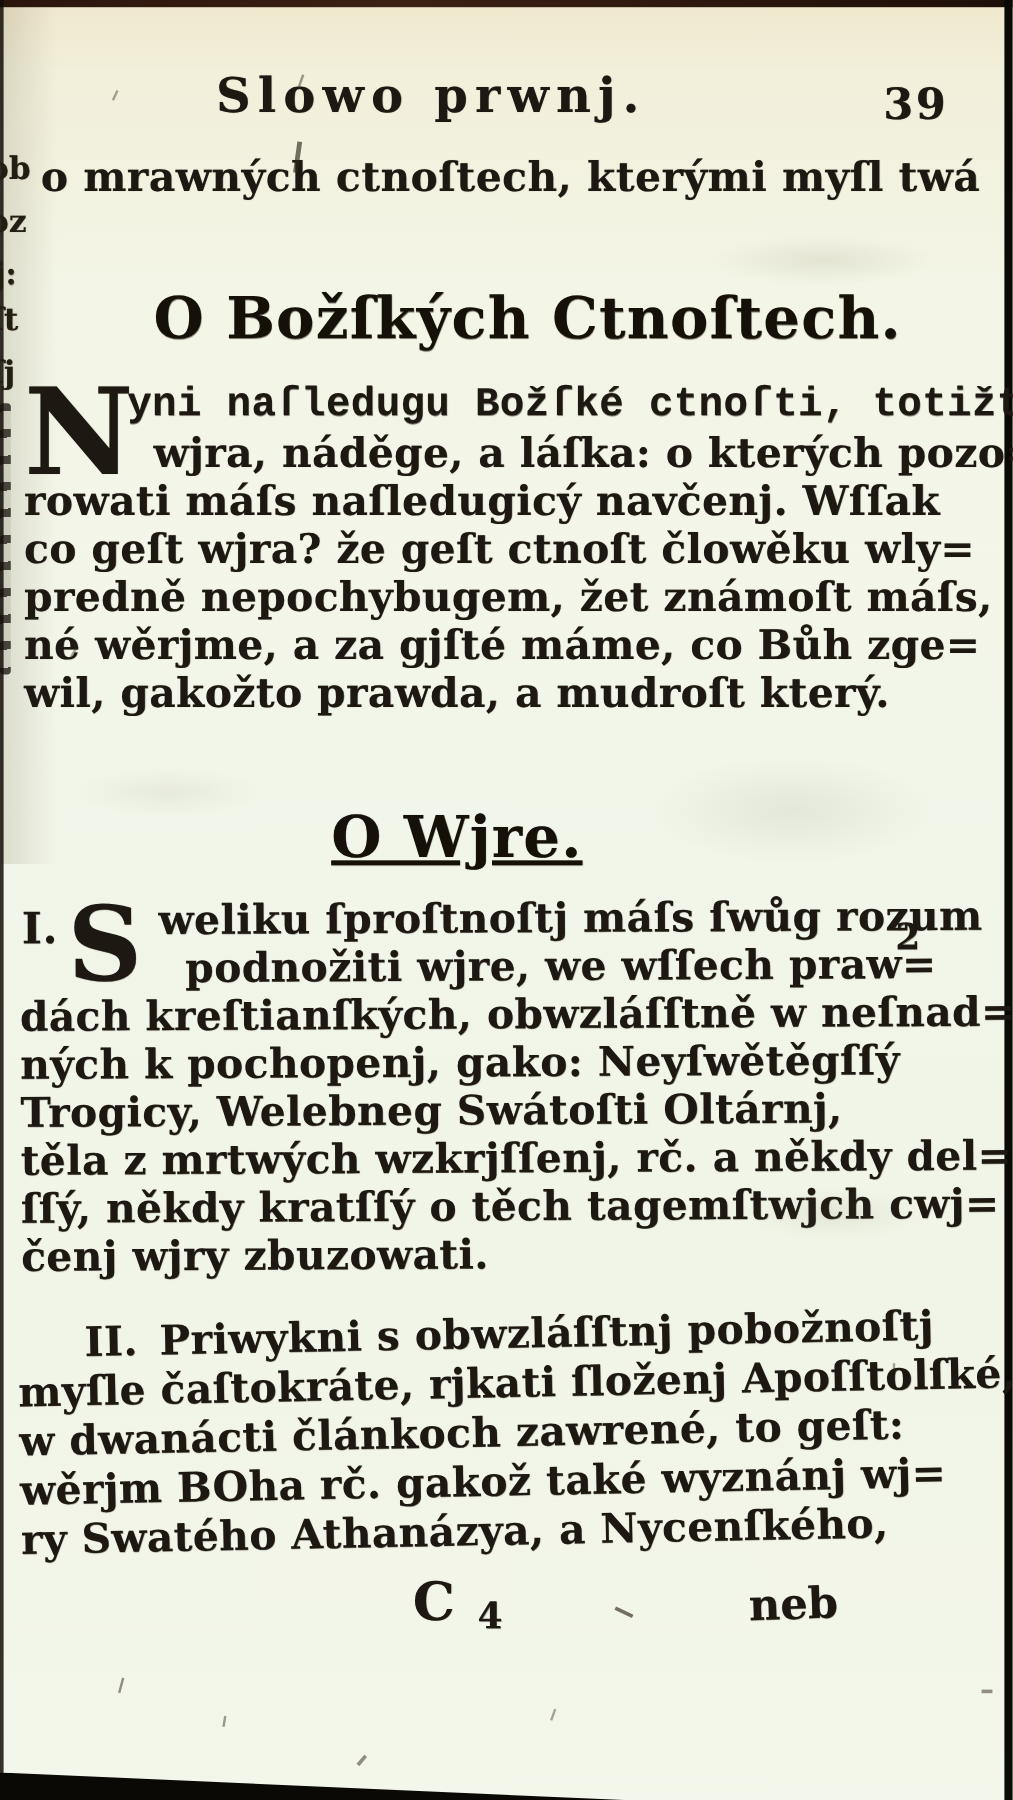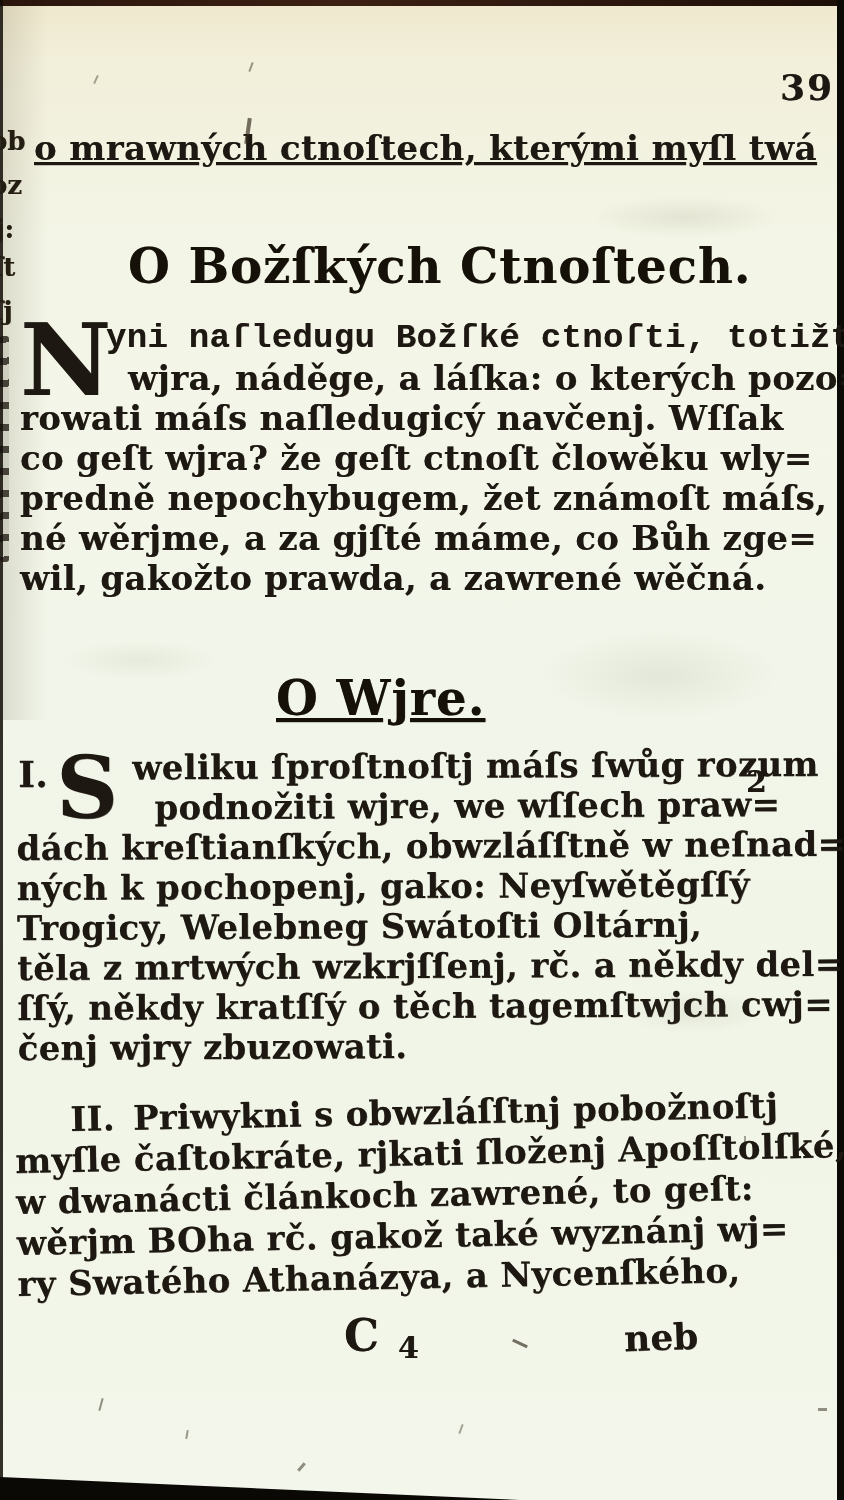--- a/index.html
+++ b/index.html
@@ -13,24 +13,24 @@
   .txt{text-shadow:0.3px 0.4px 0.6px rgba(25,18,8,0.55);white-space:nowrap;}
   
   .edge-top{left:0;top:0;width:844px;height:6px;background:linear-gradient(90deg,#2a150c,#3c2013 40%,#1d0f08);}
   .edge-right{right:0;top:0;width:7px;height:1500px;background:#0c0a07;}
   .edge-left{left:0;top:0;width:3px;height:1480px;background:rgba(18,13,8,0.85);}
   .corner-wedge{left:0;top:1472px;width:520px;height:28px;background:#0b0906;clip-path:polygon(0 18%,100% 100%,0 100%);}
   .shade-left{left:0;top:0;width:60px;height:720px;background:linear-gradient(90deg,rgba(120,110,85,0.20),rgba(120,110,85,0) 80%);}
   .rag{left:0;top:336px;width:9px;height:226px;background:repeating-linear-gradient(175deg,rgba(20,14,8,0.75) 0 7px,rgba(20,14,8,0.08) 7px 22px);border-radius:3px;}
   
   .running-title{left:180px;top:56px;font-size:40px;letter-spacing:6px;}
-  .page-number{left:736px;top:66px;font-size:36px;letter-spacing:2px;margin-left:44px;}
+  .page-number{left:736px;top:66px;font-size:36px;letter-spacing:2px;}
   
   .intro{left:34px;top:126px;width:806px;height:96px;font-size:34px;line-height:44px;letter-spacing:0.4px;}
-  .intro .ln{position:static;display:block;text-decoration:underline;}
+  .intro .ln{position:static;display:block;}
   
   .heading1{left:128px;top:238px;font-size:48px;letter-spacing:1px;color:#151109;}
   .heading2{left:276px;top:670px;font-size:48px;letter-spacing:1px;color:#151109;text-decoration:underline;}
   
   .para{width:818px;font-size:34px;line-height:40px;letter-spacing:0.3px;}
   .para .ln{position:static;display:block;}
   .para2{left:20px;top:318px;height:330px;}
   .para2 .l0{padding-left:86px;font-family:Liberation Mono, monospace;}
   .para2 .l1{padding-left:108px;}
   .dropcap{line-height:0.92;}
@@ -86,37 +86,38 @@
   <div class="edge-left"></div>
   <div class="corner-wedge"></div>
   <div class="rag"></div>
 
   <span class="frag txt f0">ob</span>
   <span class="frag txt f1">oz</span>
   <span class="frag txt f2">j:</span>
   <span class="frag txt f3">ſt</span>
   <span class="frag txt f4">ſj</span>
 
+  <div class="running-title txt">Slowo prwnj.</div>
   <div class="page-number txt">39</div>
 
   <div class="intro">
     <div class="ln txt">o mrawných ctnoſtech, kterými myſl twá</div>
   </div>
 
   <div class="heading1 txt">O Božſkých Ctnoſtech.</div>
 
   <div class="para para2">
     <span class="dropcap dropcap-n txt">N</span>
     <div class="ln txt l0">yni naſledugu Božſké ctnoſti, totižto</div>
     <div class="ln txt l1">wjra, náděge, a láſka: o kterých pozo=</div>
     <div class="ln txt">rowati máſs naſledugicý navčenj. Wſſak</div>
     <div class="ln txt">co geſt wjra? že geſt ctnoſt člowěku wly=</div>
     <div class="ln txt">predně nepochybugem, žet známoſt máſs,</div>
     <div class="ln txt">né wěrjme, a za gjſté máme, co Bůh zge=</div>
-    <div class="ln txt">wil, gakožto prawda, a zawrené wěčná.</div>
+    <div class="ln txt">wil, gakožto prawda, a mudroſt který.</div>
   </div>
 
   <div class="heading2 txt">O Wjre.</div>
 
   <div class="para para3">
     <span class="numeral1 txt">I.</span>
     <span class="dropcap dropcap-s txt">S</span>
     <div class="ln txt l0">weliku ſproſtnoſtj máſs ſwůg rozum</div>
     <div class="ln txt l1">podnožiti wjre, we wſſech praw=</div>
     <div class="ln txt">dách kreſtianſkých, obwzláſſtně w neſnad=</div>

